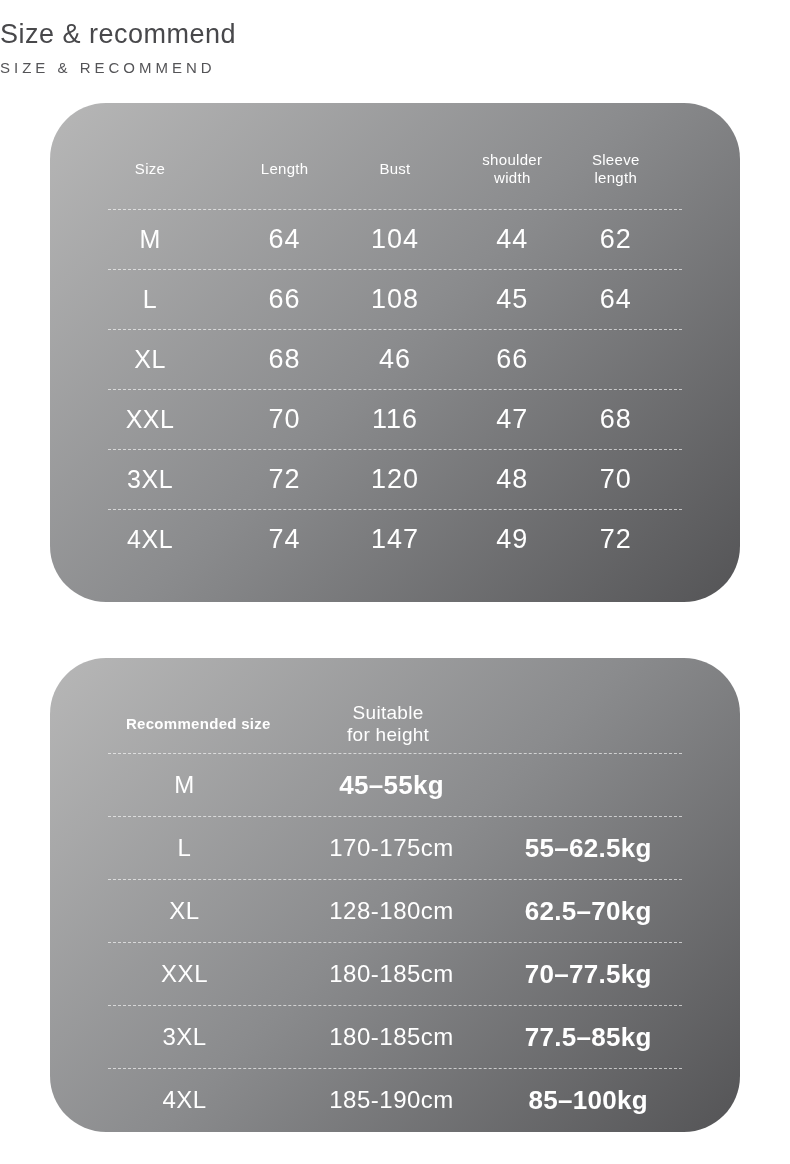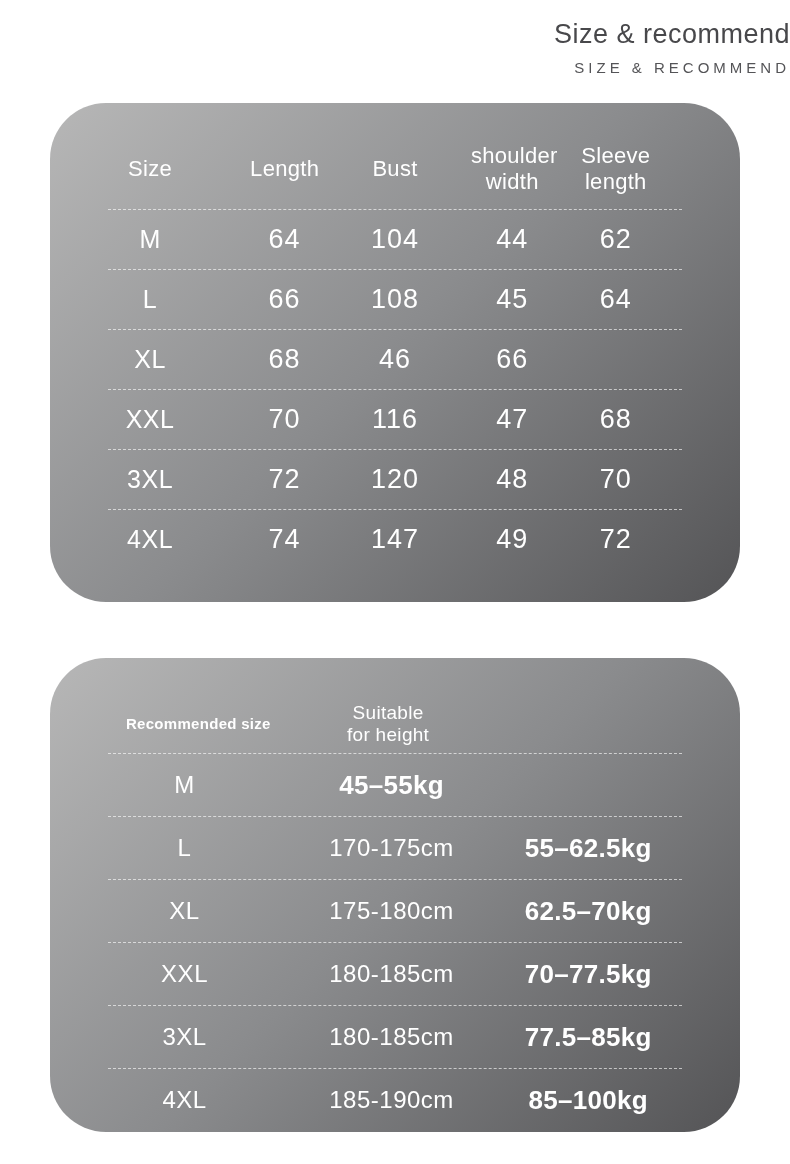--- a/index.html
+++ b/index.html
@@ -2,21 +2,21 @@
 <html><head>
 <meta charset="utf-8">
 <style>
   html, body { margin: 0; padding: 0; }
   body {
     width: 790px; height: 1164px;
     background: #ffffff;
     font-family: "Liberation Sans", sans-serif;
     -webkit-font-smoothing: antialiased;
   }
-  .titles { text-align: right; padding-top: 19px; }
+  .titles { text-align: left; padding-top: 19px; }
   .title { font-size: 27px; color: #48484b; letter-spacing: 0.5px; }
   .subtitle { font-size: 15px; color: #545457; letter-spacing: 4px; margin-top: 9px; }
 
   .card {
     width: 690px; margin: 0 auto;
     border-radius: 56px;
     background: linear-gradient(135deg, #b7b7b7 0%, #8a8b8d 50%, #545456 100%);
     color: #ffffff;
     overflow: hidden;
     box-sizing: border-box;
@@ -34,21 +34,21 @@
   .grid5 {
     display: grid;
     grid-template-columns: 29% 10% 22% 12% 18%;
     align-items: center;
     text-align: center;
   }
   .card-size .head {
     height: 106px;
     padding-top: 26px;
     box-sizing: border-box;
-    font-size: 22px;
+    font-size: 15px;
   }
   .card-size .head .h { white-space: pre-line; line-height: 1.18; letter-spacing: 0.3px; }
   .card-size .row { height: 59px; }
   .card-size .row .sz { font-size: 25px; letter-spacing: 0.5px; }
   .card-size .row .v  { font-size: 27px; letter-spacing: 1px; }
 
   
   .grid3h {
     display: grid;
     grid-template-columns: 43% 12% 42%;
@@ -164,21 +164,21 @@
 
     <div class="grid3 row">
       <span class="sz">L</span>
       <span class="ht">170-175cm</span>
       <span class="wt">55–62.5kg</span>
     </div>
     <div class="sep"></div>
 
     <div class="grid3 row">
       <span class="sz">XL</span>
-      <span class="ht">175-180cm</span>
+      <span class="ht">128-180cm</span>
       <span class="wt">62.5–70kg</span>
     </div>
     <div class="sep"></div>
 
     <div class="grid3 row">
       <span class="sz">XXL</span>
       <span class="ht">180-185cm</span>
       <span class="wt">70–77.5kg</span>
     </div>
     <div class="sep"></div>

